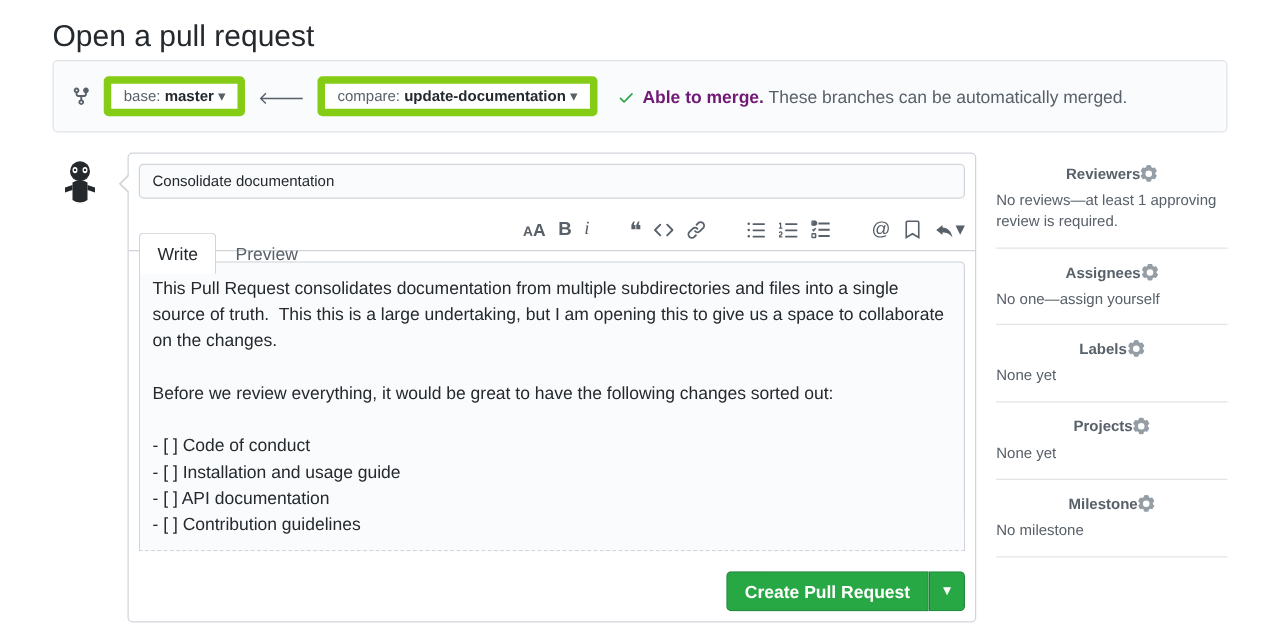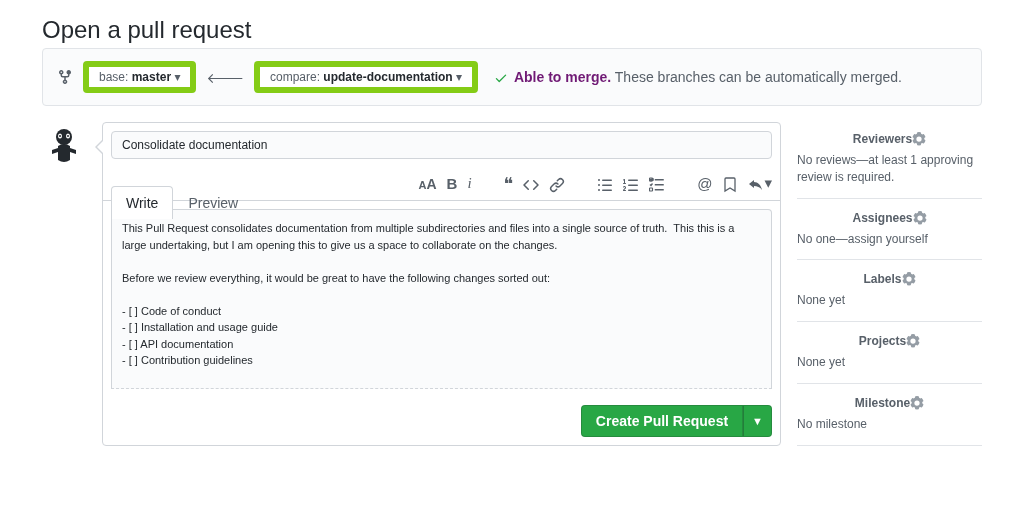--- a/index.html
+++ b/index.html
@@ -30,21 +30,21 @@
 .tabs-row { display: flex; align-items: center; border-bottom: 1px solid #d1d5da; padding: 0 8px; }
 .tabs { display: flex; }
 .tab { padding: 8px 14px; font-size: 14px; color: #586069; cursor: pointer; border: 1px solid transparent; border-bottom: none; position: relative; top: 19px; }
 .tab.active { background: #fff; border-color: #d1d5da; border-radius: 4px 4px 0 0; color: #24292e; }
 .toolbar { margin-left: auto; display: flex; gap: 32px; align-items: center; }
 .tool-group { display: flex; gap: 10px; align-items: center; }
 .tool { color: #586069; cursor: pointer; font-size: 15px; }
 .tool svg { width: 16px; height: 16px; fill: #586069; vertical-align: middle; }
 
 .body-area { padding: 8px; }
-.textarea { width: 100%; min-height: 180px; padding: 10px; border: 1px solid #d1d5da; border-bottom: 1px dashed #d1d5da; border-radius: 4px 4px 0 0; background: #fafbfc; font-size: 11px; font-family: inherit; line-height: 1.5; color: #24292e; resize: vertical; white-space: pre-wrap; }
+.textarea { width: 100%; min-height: 180px; padding: 10px; border: 1px solid #d1d5da; border-bottom: 1px dashed #d1d5da; border-radius: 4px 4px 0 0; background: #fafbfc; font-size: 14px; font-family: inherit; line-height: 1.5; color: #24292e; resize: vertical; white-space: pre-wrap; }
 .attach-hint { border: 1px solid #d1d5da; border-top: none; border-radius: 0 0 4px 4px; padding: 6px 10px; font-size: 13px; color: #586069; background: #fafbfc; }
 
 .footer-row { display: flex; align-items: center; padding: 8px; }
 .submit-group { margin-left: auto; display: flex; }
 .submit-btn { background: #28a745; color: #fff; font-weight: 600; font-size: 14px; padding: 7px 14px; border: 1px solid rgba(27,31,35,.2); border-radius: 4px 0 0 4px; cursor: pointer; }
 .submit-drop { background: #28a745; color: #fff; padding: 7px 8px; border: 1px solid rgba(27,31,35,.2); border-left: 1px solid rgba(27,31,35,.3); border-radius: 0 4px 4px 0; cursor: pointer; font-size: 11px; }
 
 .side-section { border-bottom: 1px solid #e1e4e8; padding: 12px 0; }
 .side-section:first-child { padding-top: 10px; }
 .side-head { display: flex; align-items: center; justify-content: center; margin-bottom: 6px; }

